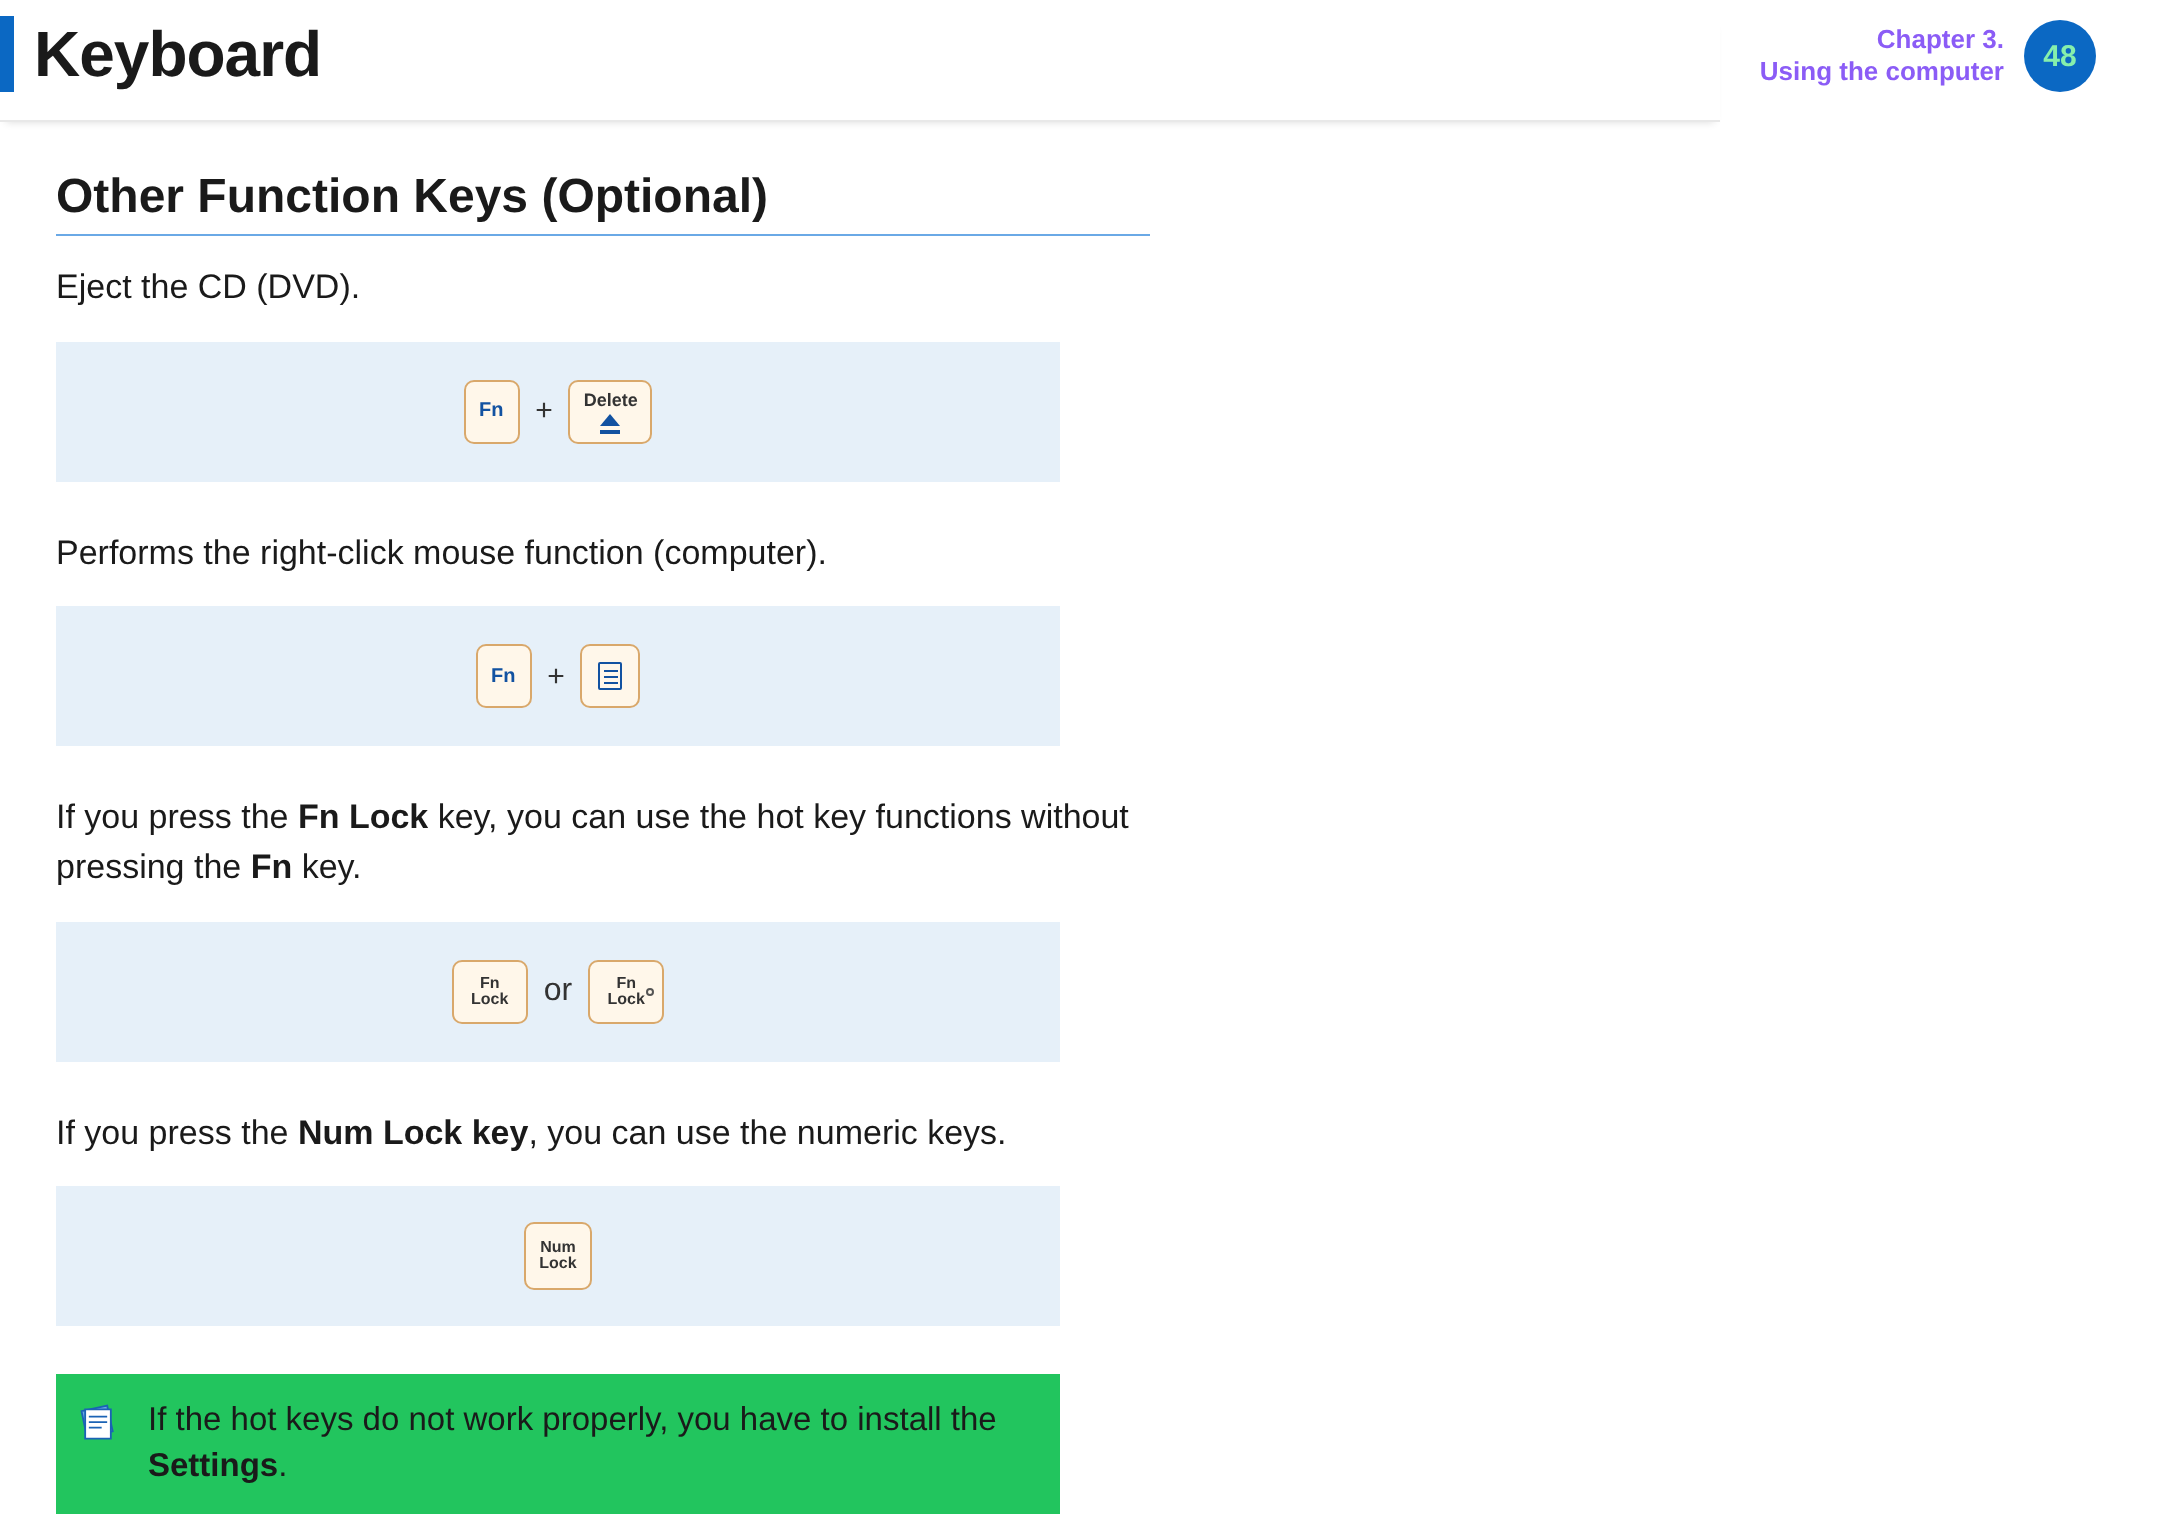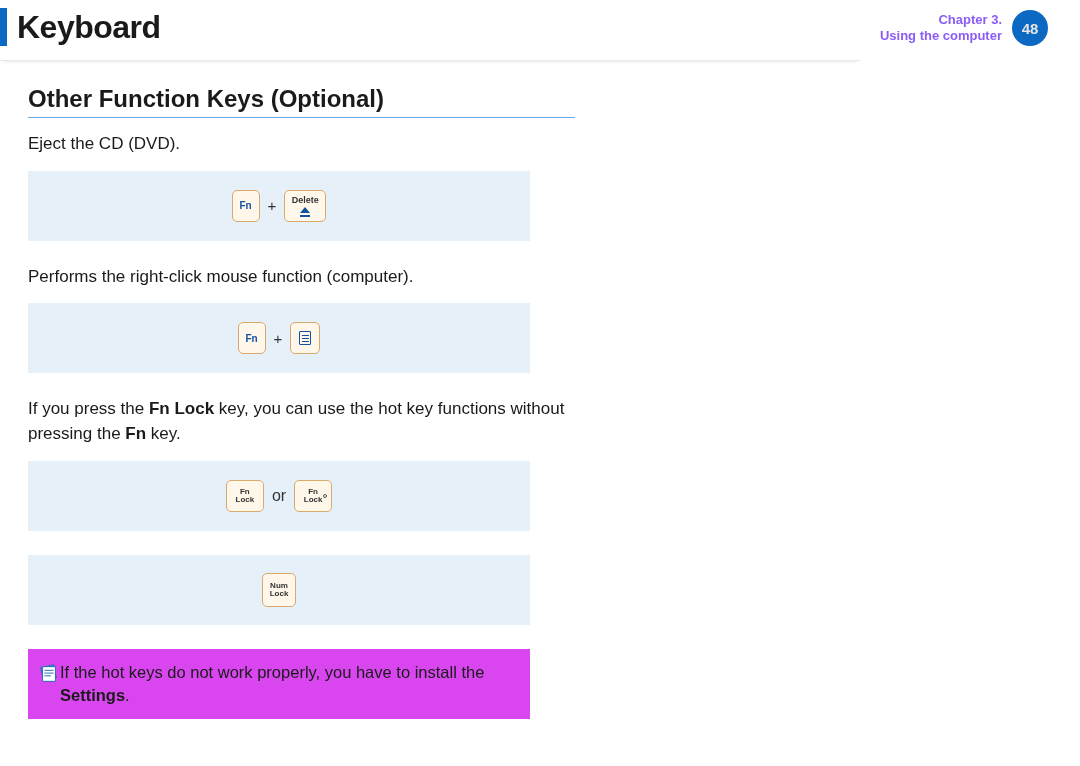--- a/index.html
+++ b/index.html
@@ -5,41 +5,41 @@
   * { box-sizing: border-box; margin: 0; padding: 0; }
   html, body { width: 1080px; height: 766px; font-family: "Segoe UI", Arial, sans-serif; background: #fff; color: #1a1a1a; }
   .page { position: relative; width: 1080px; height: 766px; padding: 0; }
   .hdr-row { display: flex; align-items: flex-start; padding: 8px 32px 0 0; }
   .hdr-left { display: flex; align-items: center; border-bottom: 1px solid #e8e8e8; flex: 1; padding-bottom: 14px; box-shadow: 0 3px 4px -3px rgba(0,0,0,0.15); }
   .blue-bar { width: 7px; height: 38px; background: #0b68c3; margin-right: 10px; margin-left: 0; }
   .page-title { font-size: 32px; font-weight: 700; letter-spacing: -0.5px; }
   .hdr-right { display: flex; align-items: center; gap: 10px; padding-left: 20px; padding-top: 2px; }
   .chap-block { text-align: right; line-height: 1.2; }
   .chap-line { color: #8b5cf6; font-weight: 700; font-size: 13px; }
-  .page-badge { width: 36px; height: 36px; border-radius: 50%; background: #0b68c3; color: #e5e5e5; font-weight: 700; font-size: 15px; display: flex; align-items: center; justify-content: center; }
+  .page-badge { width: 36px; height: 36px; border-radius: 50%; background: #0b68c3; color: #86efac; font-weight: 700; font-size: 15px; display: flex; align-items: center; justify-content: center; }
   .content { padding: 24px 0 0 28px; width: 575px; }
   .section-title { font-size: 24px; font-weight: 700; border-bottom: 1px solid #6aa9e6; padding-bottom: 4px; margin-bottom: 14px; }
   .para { font-size: 17px; line-height: 1.45; margin-bottom: 14px; }
   .para b { font-weight: 700; }
   .keyrow { background: #e6f0f9; width: 502px; height: 70px; display: flex; align-items: center; justify-content: center; gap: 8px; margin: 0 0 24px 0; }
   .key { border: 1px solid #d9a86b; background: #fff7ea; border-radius: 5px; display: flex; flex-direction: column; align-items: center; justify-content: center; font-size: 10px; font-weight: 700; color: #333; }
   .key.fn { width: 28px; height: 32px; color: #1252a1; font-size: 10px; }
   .key.del { width: 42px; height: 32px; gap: 1px; }
   .key.del .lbl { font-size: 9px; }
   .key.menu { width: 30px; height: 32px; }
   .key.fnlock { width: 38px; height: 32px; font-size: 8px; line-height: 1; position: relative; }
   .key.fnlock .dot { position: absolute; right: 4px; top: 50%; transform: translateY(-50%); width: 4px; height: 4px; border: 1px solid #555; border-radius: 50%; }
   .key.numlock { width: 34px; height: 34px; font-size: 8px; line-height: 1; }
   .plus, .or { font-size: 15px; color: #333; }
   .or { font-size: 16px; }
   .eject-icon { width: 0; height: 0; border-left: 5px solid transparent; border-right: 5px solid transparent; border-bottom: 6px solid #1252a1; margin-top: 1px; }
   .eject-bar { width: 10px; height: 2px; background: #1252a1; margin-top: 1px; }
   .menu-icon { width: 12px; height: 14px; border: 1px solid #1252a1; border-radius: 1px; display: flex; flex-direction: column; justify-content: space-evenly; align-items: center; padding: 1px 0; }
   .menu-icon .ml { width: 7px; height: 1px; background: #1252a1; }
-  .note-row { background: #d946ef; width: 502px; padding: 12px 14px 12px 10px; display: flex; align-items: flex-start; gap: 0; }
+  .note-row { background: #22c55e; width: 502px; padding: 12px 14px 12px 10px; display: flex; align-items: flex-start; gap: 14px; }
   .note-icon { width: 22px; height: 22px; flex-shrink: 0; margin-top: 2px; }
   .note-text { font-size: 16.5px; line-height: 1.4; }
   .note-text b { font-weight: 700; }
 </style>
 </head>
 <body>
 
 <div class="page">
 
   <div class="hdr-row">
@@ -90,20 +90,21 @@
         <span>Lock</span>
       </div>
       <div class="or">or</div>
       <div class="key fnlock">
         <span>Fn</span>
         <span>Lock</span>
         <span class="dot"></span>
       </div>
     </div>
 
+    <div class="para">If you press the <b>Num Lock key</b>, you can use the numeric keys.</div>
     <div class="keyrow">
       <div class="key numlock">
         <span>Num</span>
         <span>Lock</span>
       </div>
     </div>
 
     <div class="note-row">
       <svg class="note-icon" viewBox="0 0 24 24">
         <path d="M3 5 L17 2 L20 16 L6 19 Z" fill="#6aa9e6" stroke="#1b63b5" stroke-width="1"></path>

